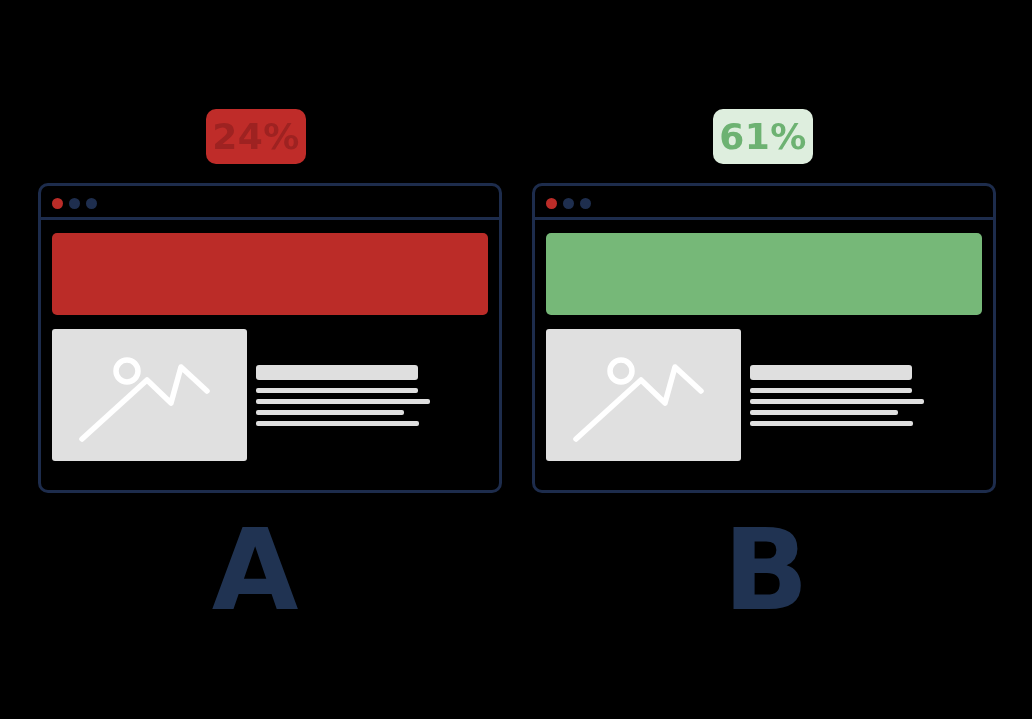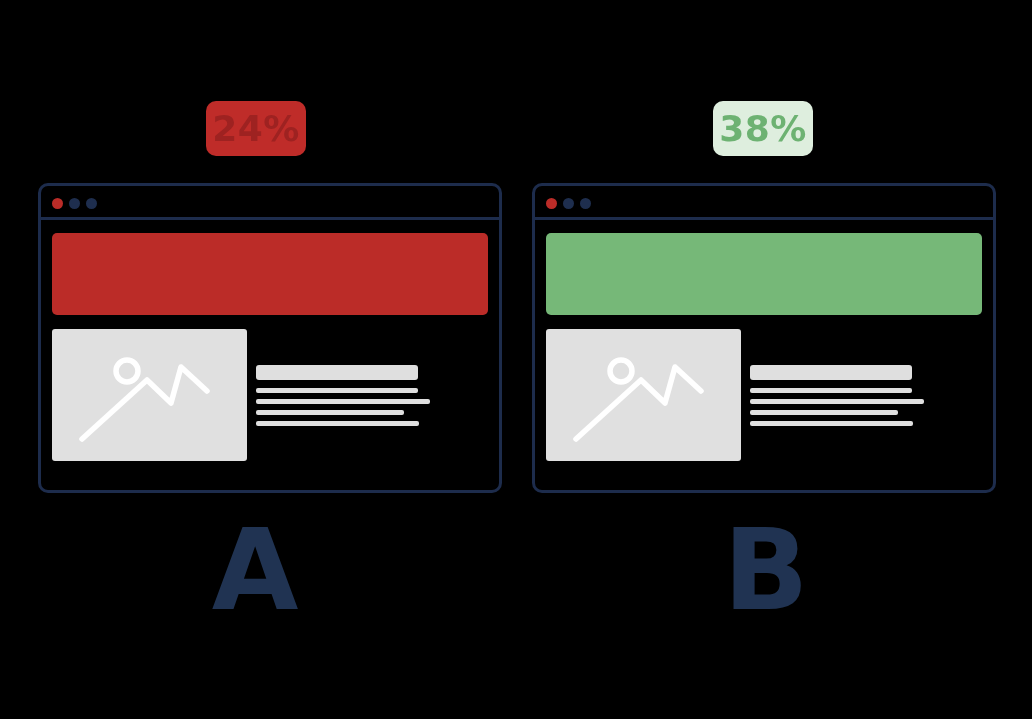--- a/index.html
+++ b/index.html
@@ -12,21 +12,21 @@
     position: relative;
     width: 1032px;
     height: 719px;
     background: #000000;
     overflow: hidden;
   }
 
   
   .badge {
     position: absolute;
-    top: 101px;
+    top: 109px;
     width: 100px;
     height: 55px;
     border-radius: 10px;
     display: flex;
     align-items: center;
     justify-content: center;
     font-size: 36px;
     font-weight: 700;
     letter-spacing: 0.5px;
   }
@@ -145,21 +145,21 @@
         <div class="t-line w1"></div>
         <div class="t-line w2"></div>
         <div class="t-line w3"></div>
         <div class="t-line w4"></div>
       </div>
     </div>
   </div>
 
   <div class="variant-letter letter-a">A</div>
 
-  <div class="badge badge-b" style="background-color: rgb(222, 238, 222); color: rgb(109, 178, 114);">38%</div>
+  <div class="badge badge-b" style="background-color: rgb(222, 238, 222); color: rgb(109, 178, 114);">61%</div>
 
   <div class="window window-b">
     <div class="titlebar">
       <span class="dot" style="background-color: rgb(187, 44, 40);"></span>
       <span class="dot" style="background-color: rgb(30, 46, 78);"></span>
       <span class="dot" style="background-color: rgb(30, 46, 78);"></span>
     </div>
     <div class="banner" style="background-color: rgb(118, 184, 120);"></div>
     <div class="content">
       <div class="img-ph">

